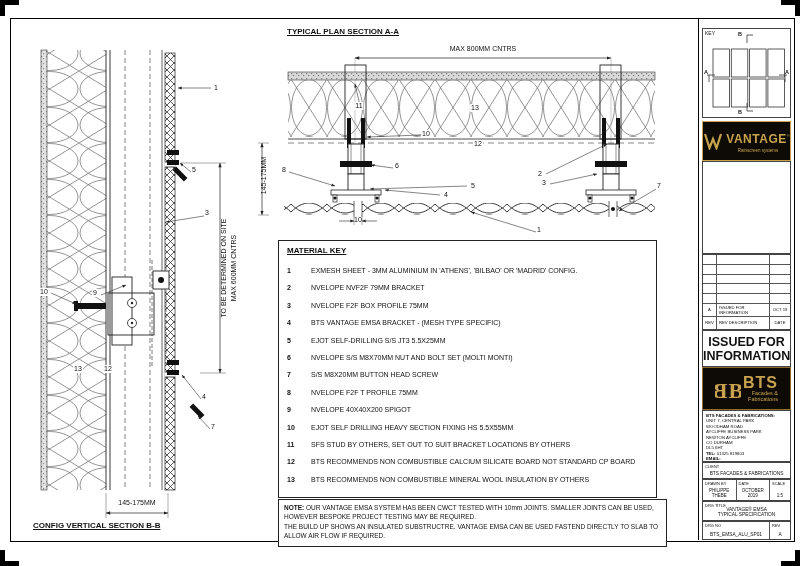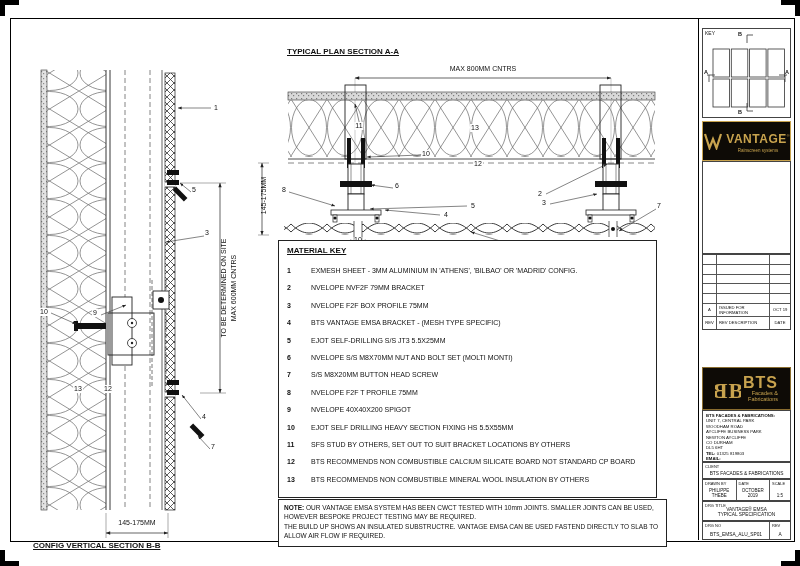--- a/index.html
+++ b/index.html
@@ -7,21 +7,21 @@
   .sheet{position:relative;width:800px;height:566px;background:#fff;}
   
   .frame{position:absolute;left:10px;top:18px;width:783px;height:522px;border:1px solid #000;}
   .vline{position:absolute;left:698px;top:18px;width:1px;height:522px;background:#000;}
   .cm{position:absolute;width:14px;height:11px;}
   .cm.tl{left:0;top:0;border-top:5px solid #000;border-left:5px solid #000;}
   .cm.tr{right:0;top:0;border-top:5px solid #000;border-right:5px solid #000;}
   .cm.bl{left:0;bottom:0;border-bottom:5px solid #000;border-left:5px solid #000;}
   .cm.br{right:0;bottom:0;border-bottom:5px solid #000;border-right:5px solid #000;}
 
-  .drawing{position:absolute;margin-top:20px;}
+  .drawing{position:absolute;}
   .vsec{left:20px;top:35px;width:245px;height:500px;}
   .psec{left:255px;top:22px;width:410px;height:215px;}
   .drawing svg{position:absolute;left:0;top:0;}
   .co{position:absolute;transform:translate(-50%,-50%);font-size:7px;line-height:8px;
       background:#fff;padding:0 1px;color:#111;}
   .dtitle{position:absolute;font-size:8px;font-weight:bold;text-decoration:underline;white-space:nowrap;}
   .dim{position:absolute;font-size:7px;white-space:nowrap;color:#111;}
   .tdim{left:158px;top:23px;width:140px;text-align:center;}
   .pldim{left:-24px;top:150px;width:64px;text-align:center;transform:rotate(-90deg);}
   .jdim{left:95px;top:194px;width:16px;text-align:center;}
@@ -439,20 +439,24 @@
         <span class="rev-c2">ISSUED FOR INFORMATION</span>
         <span class="rev-c3">OCT 19</span>
       </div>
       <div class="rev-row rev-head">
         <span class="rev-c1">REV</span>
         <span class="rev-c2">REV DESCRIPTION</span>
         <span class="rev-c3">DATE</span>
       </div>
     </div>
 
+  <div class="rp status-box">
+    <div>ISSUED FOR</div>
+    <div>INFORMATION</div>
+  </div>
 
   <div class="rp bts-box">
     <svg width="26" height="30" viewBox="0 0 26 30">
       <text x="13.5" y="24" font-family="Liberation Serif, serif" font-size="22" font-weight="bold" fill="#c8a34e">B</text>
       <g transform="translate(12.5,0) scale(-1,1)">
         <text x="0" y="24" font-family="Liberation Serif, serif" font-size="22" font-weight="bold" fill="#c8a34e">B</text>
       </g>
     </svg>
     <div class="btxt">
       <div class="bname">BTS</div>

